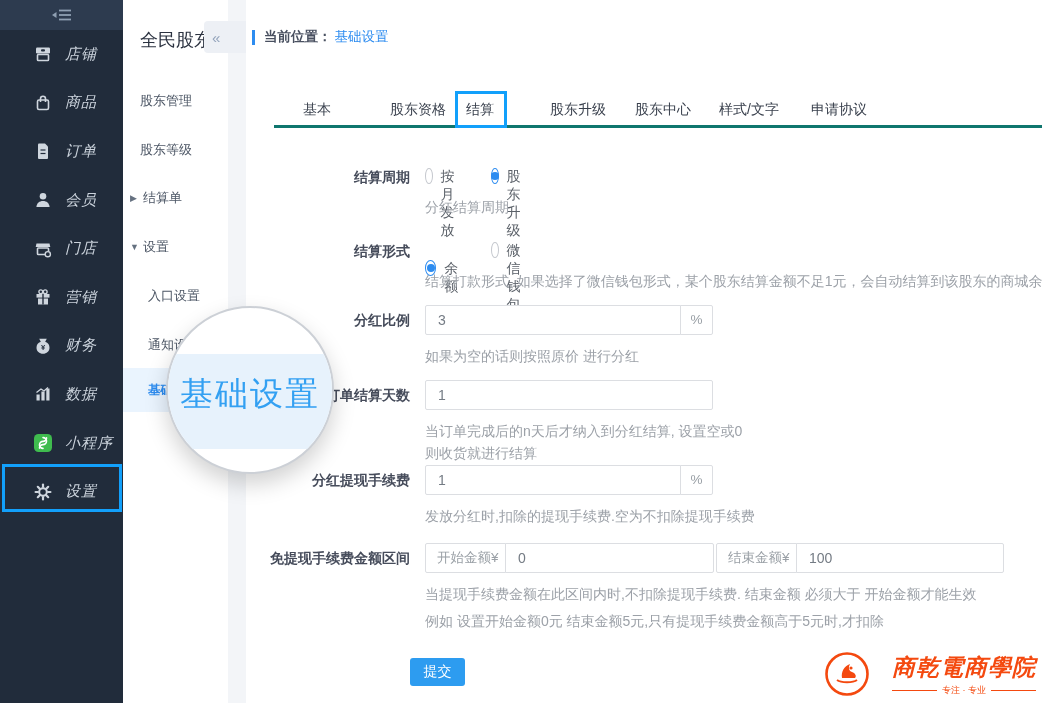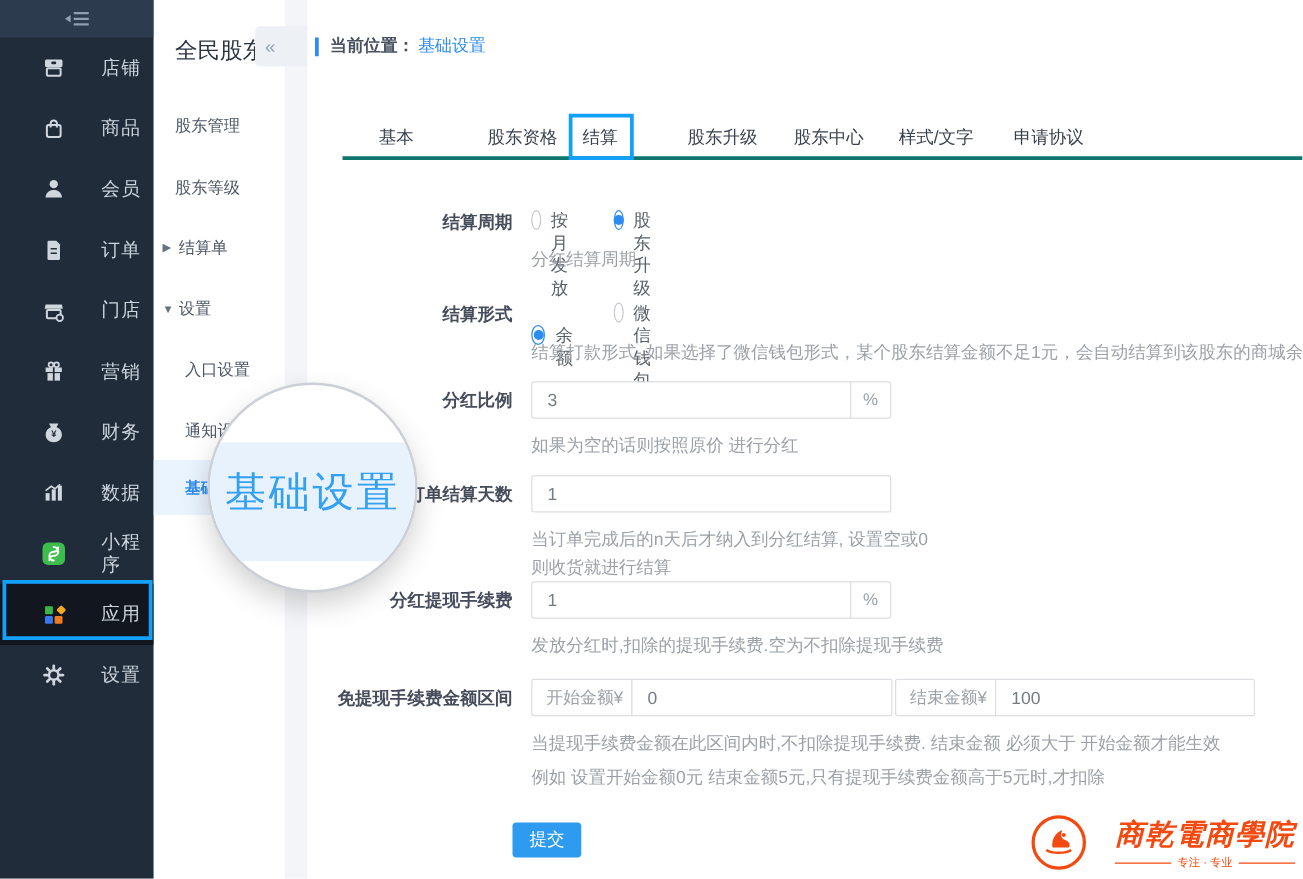--- a/index.html
+++ b/index.html
@@ -4,21 +4,21 @@
 <style>
   * { margin:0; padding:0; box-sizing:border-box; }
   html,body { width:1042px; height:703px; overflow:hidden; }
   body { position:relative; background:#fff; font-family:"Liberation Sans","DejaVu Sans",sans-serif; }
 
   
   .sidebar { position:absolute; left:0; top:0; width:123px; height:703px; background:#212c3b; }
   .sidebar-header { height:30px; background:#2d3b4f; display:flex; align-items:center; justify-content:center; }
   .s-item { height:48.6px; display:flex; align-items:center; padding-left:33px; cursor:pointer; }
   .s-item .ico { width:20px; height:20px; display:inline-flex; align-items:center; justify-content:center; }
-  .s-item .lab { margin-left:28px; font-size:15px; color:#ccd4dd; letter-spacing:1px; }
+  .s-item .lab { margin-left:12px; font-size:15px; color:#ccd4dd; letter-spacing:1px;font-style:italic; }
   .s-item.active { background:#11161f; }
 
   
   .ann-box { position:absolute; border:3px solid #12a0fb; background:transparent; pointer-events:none; }
   .box-app { left:2px; top:464px; width:120px; height:48px; }
   .box-tab { left:455px; top:91px; width:52px; height:37px; }
 
   
   .submenu { position:absolute; left:123px; top:0; width:105px; height:703px; background:#fff; }
   .sub-title { position:absolute; left:17px; top:28px; font-size:18px; color:#2b3240; }
@@ -108,41 +108,41 @@
       <svg width="20" height="20" viewBox="0 0 20 20">
           <rect x="4.5" y="7" width="11" height="9.5" rx="1.5" fill="none" stroke="#cfd6de" stroke-width="1.6"></rect>
           <path d="M7.5 9V5.8a2.5 2.5 0 0 1 5 0V9" fill="none" stroke="#cfd6de" stroke-width="1.6"></path>
         </svg>
     </span>
     <span class="lab">商品</span>
   </div>
   <div class="s-item">
     <span class="ico">
       <svg width="20" height="20" viewBox="0 0 20 20">
-          <circle cx="10" cy="6.3" r="3.3" fill="#cfd6de"></circle>
-          <path d="M3.4 17c.4-4 3-6 6.6-6s6.2 2 6.6 6z" fill="#cfd6de"></path>
-        </svg>
-    </span>
-    <span class="lab">会员</span>
-  </div>
-  <div class="s-item">
-    <span class="ico">
-      <svg width="20" height="20" viewBox="0 0 20 20">
           <path d="M6 2.5h6l3 3V17a1 1 0 0 1-1 1H6a1 1 0 0 1-1-1V3.5a1 1 0 0 1 1-1z" fill="#cfd6de"></path>
           <g stroke="#212c3b" stroke-width="1.2">
             <line x1="7.5" y1="9" x2="12.5" y2="9"></line>
             <line x1="7.5" y1="12.5" x2="12.5" y2="12.5"></line>
           </g>
         </svg>
     </span>
     <span class="lab">订单</span>
   </div>
   <div class="s-item">
     <span class="ico">
       <svg width="20" height="20" viewBox="0 0 20 20">
+          <circle cx="10" cy="6.3" r="3.3" fill="#cfd6de"></circle>
+          <path d="M3.4 17c.4-4 3-6 6.6-6s6.2 2 6.6 6z" fill="#cfd6de"></path>
+        </svg>
+    </span>
+    <span class="lab">会员</span>
+  </div>
+  <div class="s-item">
+    <span class="ico">
+      <svg width="20" height="20" viewBox="0 0 20 20">
           <path d="M3.5 4.5h13l.8 3.5h-14.6z" fill="#cfd6de"></path>
           <rect x="4.5" y="9" width="11" height="6.5" rx="0.8" fill="none" stroke="#cfd6de" stroke-width="1.6"></rect>
           <circle cx="14.8" cy="15.2" r="2.6" fill="#212c3b" stroke="#cfd6de" stroke-width="1.4"></circle>
         </svg>
     </span>
     <span class="lab">门店</span>
   </div>
   <div class="s-item">
     <span class="ico">
       <svg width="20" height="20" viewBox="0 0 20 20">
@@ -177,31 +177,20 @@
   </div>
   <div class="s-item">
     <span class="ico">
       <svg width="20" height="20" viewBox="0 0 20 20">
           <rect x="1" y="1" width="18" height="18" rx="4.5" fill="#3fbc4e"></rect>
           <path d="M10 4.6a3.5 3.5 0 0 1 0 7 3.5 3.5 0 0 0-3.5 3.5" fill="none" stroke="#fff" stroke-width="1.6" stroke-linecap="round"></path>
           <path d="M10 15.4a3.5 3.5 0 0 1 0-7 3.5 3.5 0 0 0 3.5-3.5" fill="none" stroke="#fff" stroke-width="1.6" stroke-linecap="round"></path>
         </svg>
     </span>
     <span class="lab">小程序</span>
-  </div>
-  <div class="s-item active">
-    <span class="ico">
-      <svg width="20" height="20" viewBox="0 0 20 20">
-          <rect x="3" y="3" width="6.3" height="6.3" rx="1" fill="#3eb54a"></rect>
-          <rect x="13.2" y="3.2" width="5.6" height="5.6" rx="1" fill="#f5a623" transform="rotate(45 16 6)"></rect>
-          <rect x="3" y="10.7" width="6.3" height="6.3" rx="1" fill="#3a78ee"></rect>
-          <rect x="10.7" y="10.7" width="6.3" height="6.3" rx="1" fill="#f07c21"></rect>
-        </svg>
-    </span>
-    <span class="lab">应用</span>
   </div>
   <div class="s-item">
     <span class="ico">
       <svg width="20" height="20" viewBox="0 0 20 20">
           <g stroke="#cfd6de" stroke-width="2.2" stroke-linecap="round">
             <line x1="10" y1="2.6" x2="10" y2="5"></line>
             <line x1="10" y1="15" x2="10" y2="17.4"></line>
             <line x1="2.6" y1="10" x2="5" y2="10"></line>
             <line x1="15" y1="10" x2="17.4" y2="10"></line>
             <line x1="4.8" y1="4.8" x2="6.5" y2="6.5"></line>

